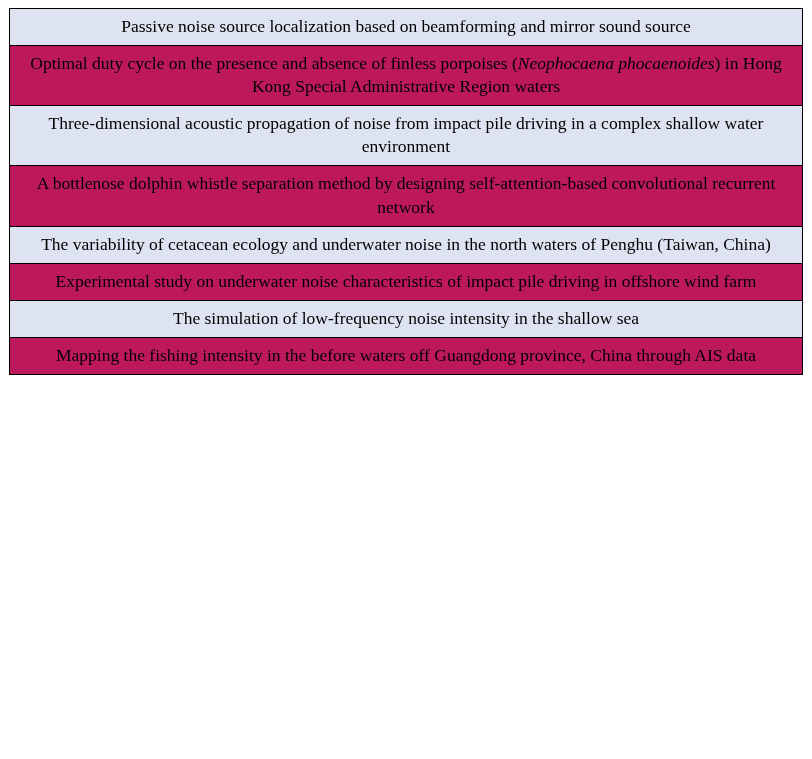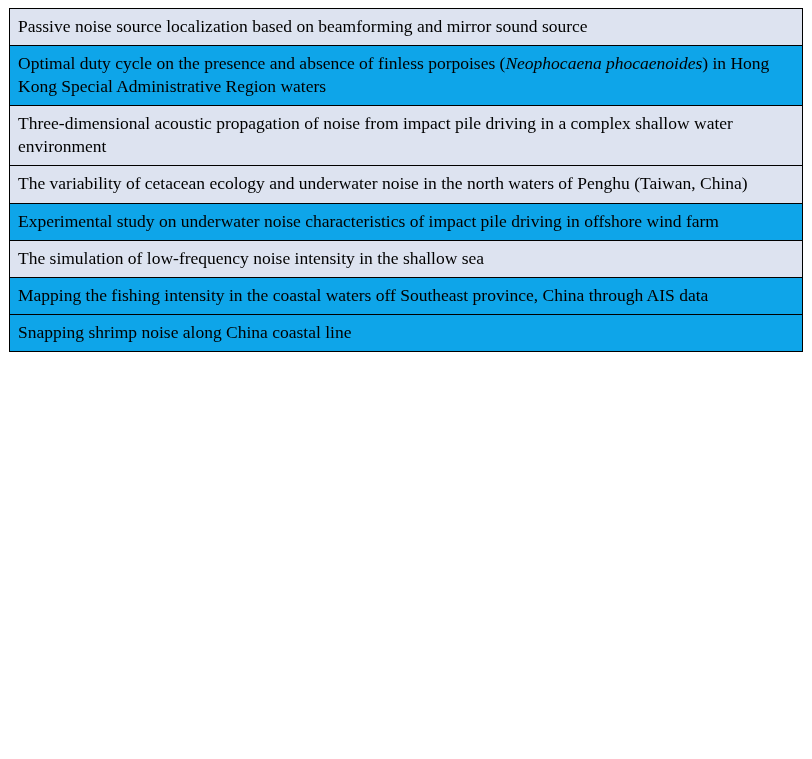--- a/index.html
+++ b/index.html
@@ -26,56 +26,57 @@
     border: 1px solid #000000;
   }
   table.title-table td {
     border: 1px solid #000000;
     padding: 6px 8px 7px 8px;
     font-size: 17.5px;
     line-height: 1.32;
     color: #000000;
     vertical-align: middle;
     font-family: "Liberation Serif", serif;
+    text-align: center;
   }
   tr.shaded td {
     background: #dde3f0;
   }
   tr.plain td {
-    background: #0ea5e9;
+    background: #be185d;
   }
   em.sci {
     font-style: italic;
   }
 </style>
 </head>
 <body>
 
 <div id="page">
   <table class="title-table">
     <tbody>
         <tr class="shaded">
           <td><span>Passive noise source localization based on beamforming and mirror sound source</span></td>
         </tr>
         <tr class="plain">
           <td><span>Optimal duty cycle on the presence and absence of finless porpoises (</span><em class="sci">Neophocaena phocaenoides</em><span>) in Hong Kong Special Administrative Region waters</span></td>
         </tr>
         <tr class="shaded">
           <td><span>Three-dimensional acoustic propagation of noise from impact pile driving in a complex shallow water environment</span></td>
         </tr>
+        <tr class="plain">
+          <td><span>A bottlenose dolphin whistle separation method by designing self-attention-based convolutional recurrent network</span></td>
+        </tr>
         <tr class="shaded">
           <td><span>The variability of cetacean ecology and underwater noise in the north waters of Penghu (Taiwan, China)</span></td>
         </tr>
         <tr class="plain">
           <td><span>Experimental study on underwater noise characteristics of impact pile driving in offshore wind farm</span></td>
         </tr>
         <tr class="shaded">
           <td><span>The simulation of low-frequency noise intensity in the shallow sea</span></td>
         </tr>
         <tr class="plain">
-          <td><span>Mapping the fishing intensity in the coastal waters off Southeast province, China through AIS data</span></td>
-        </tr>
-        <tr class="plain">
-          <td><span>Snapping shrimp noise along China coastal line</span></td>
+          <td><span>Mapping the fishing intensity in the before waters off Guangdong province, China through AIS data</span></td>
         </tr>
       </tbody>
   </table>
 </div>
 
 </body></html>

